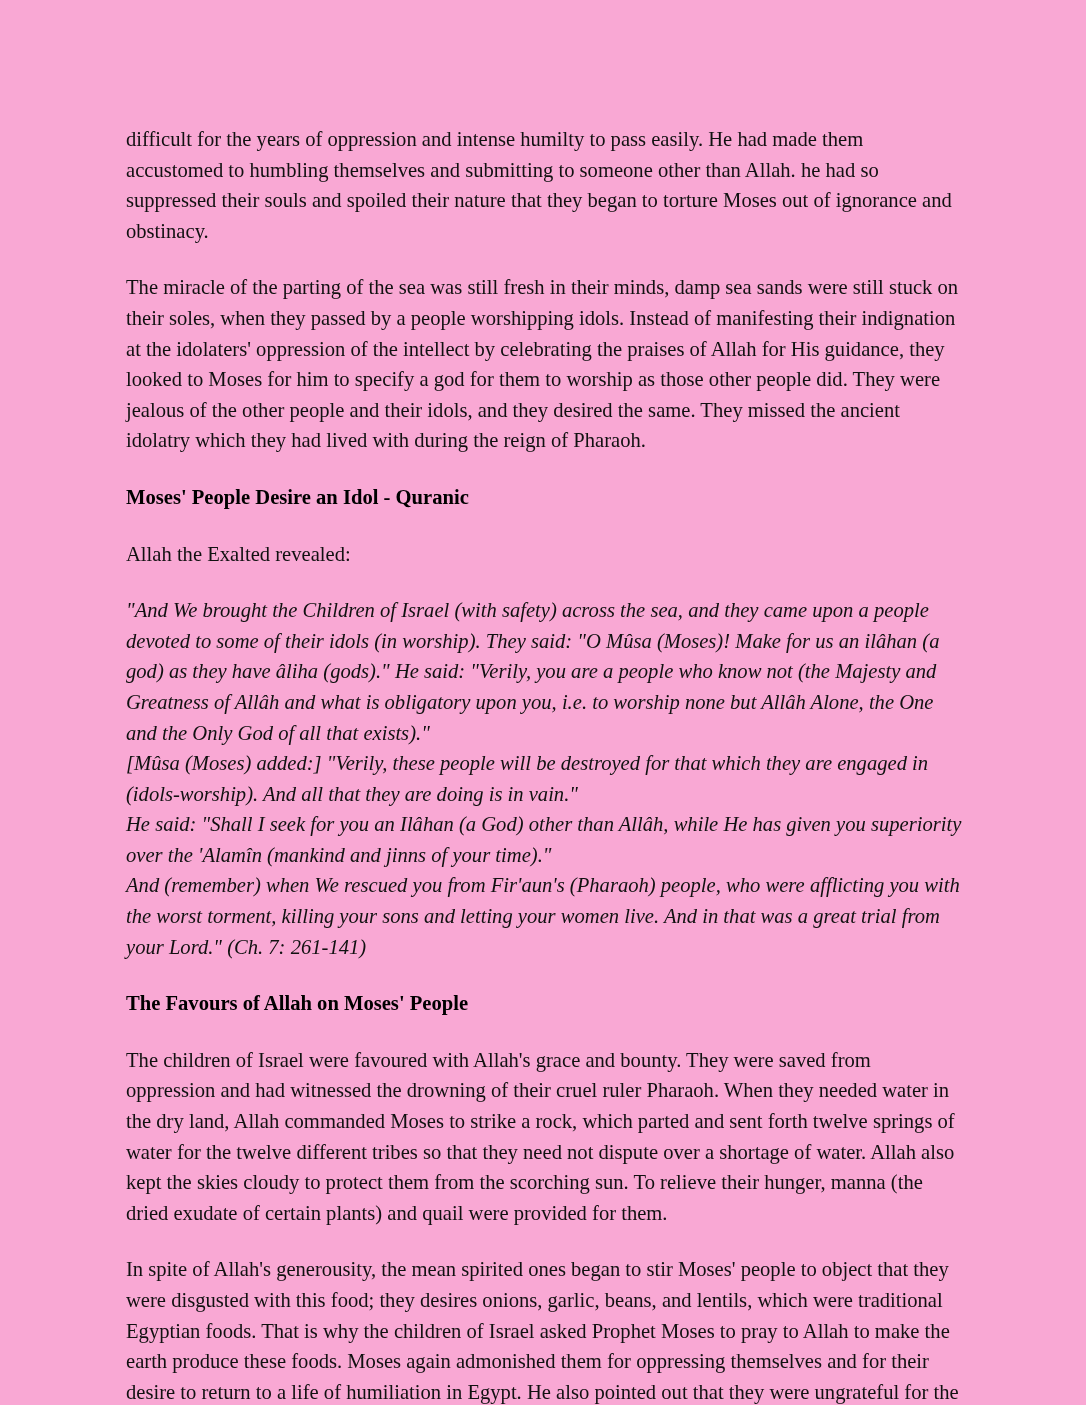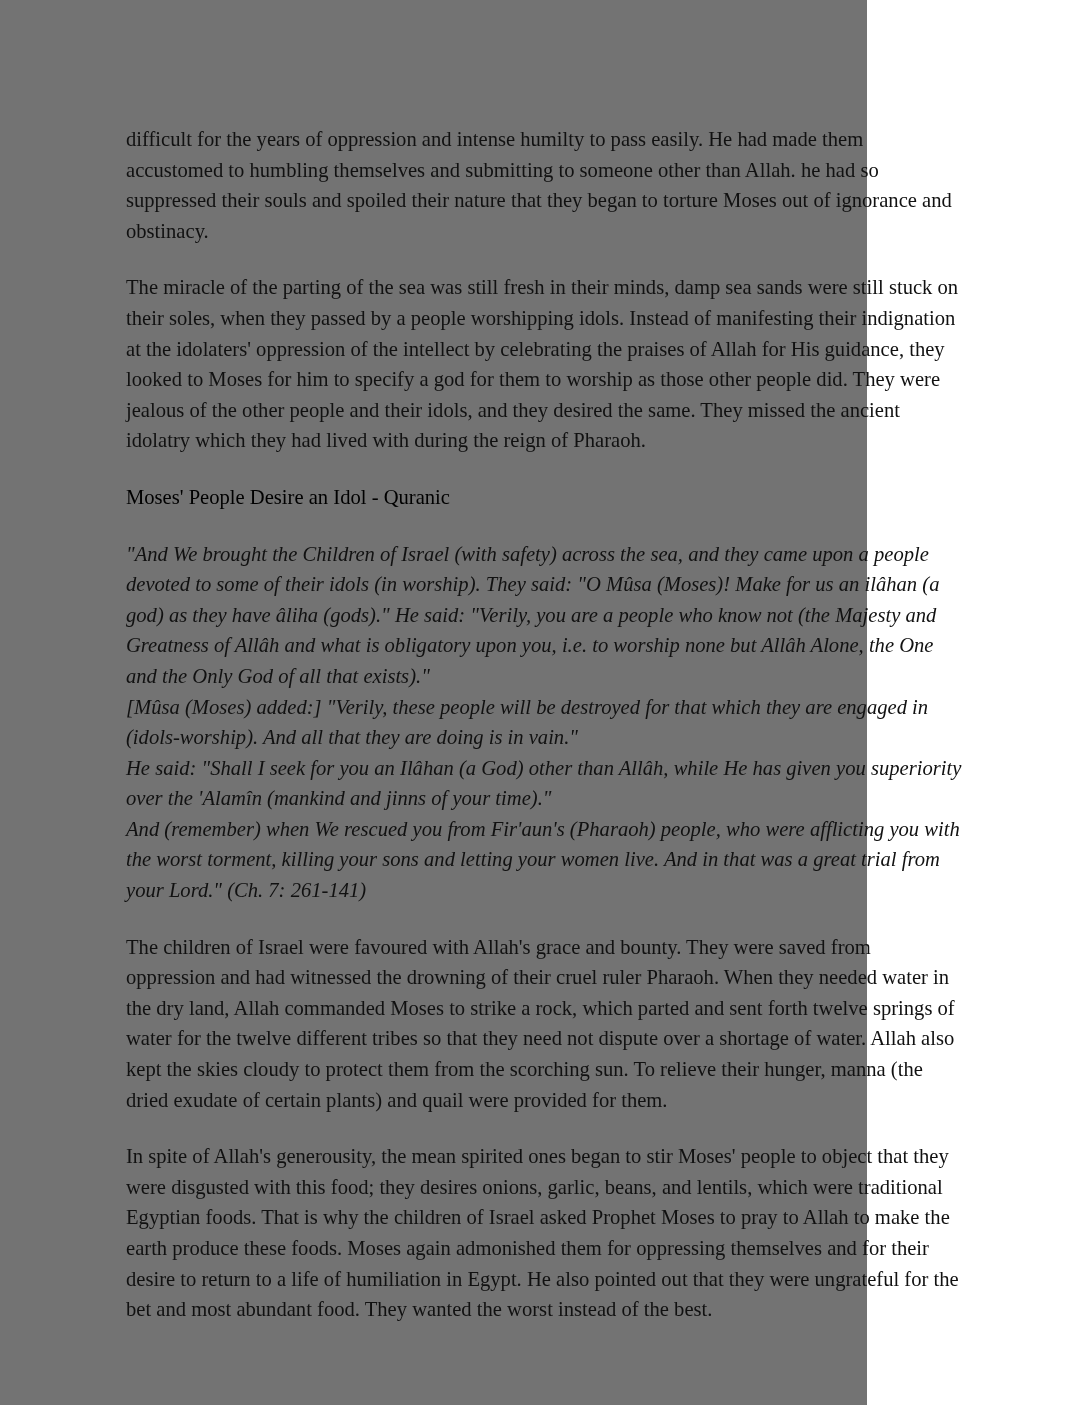--- a/index.html
+++ b/index.html
@@ -9,43 +9,43 @@
   }
   body {
     width: 1086px;
     height: 1405px;
     font-family: "Liberation Serif", "DejaVu Serif", serif;
     color: #111111;
     -webkit-font-smoothing: antialiased;
   }
   .page {
     position: relative;
-    width: 867px;
+    width: 1086px;
     height: 1405px;
-    background: #737373;
+    background: #f9a8d4;
     box-sizing: border-box;
   }
   .content {
     position: absolute;
     left: 126px;
     top: 124px;
     width: 836px;
   }
   p.body-para {
     margin: 0 0 26px 0;
     font-size: 20.6px;
     line-height: 30.6px;
     text-align: left;
     color: #111111;
   }
   h2.section-heading {
     margin: 0 0 26px 0;
     font-size: 20.6px;
     line-height: 30.6px;
-    font-weight: normal;
+    font-weight: bold;
     color: #000000;
   }
   .quote-block {
     margin: 0 0 26px 0;
     font-size: 20.6px;
     line-height: 30.6px;
     font-style: italic;
     color: #111111;
   }
   .quote-para {
@@ -58,27 +58,29 @@
 
 <div class="page">
   <div class="content">
 
     <p class="body-para">difficult for the years of oppression and intense humilty to pass easily. He had made them accustomed to humbling themselves and submitting to someone other than Allah. he had so suppressed their souls and spoiled their nature that they began to torture Moses out of ignorance and obstinacy.</p>
 
     <p class="body-para">The miracle of the parting of the sea was still fresh in their minds, damp sea sands were still stuck on their soles, when they passed by a people worshipping idols. Instead of manifesting their indignation at the idolaters' oppression of the intellect by celebrating the praises of Allah for His guidance, they looked to Moses for him to specify a god for them to worship as those other people did. They were jealous of the other people and their idols, and they desired the same. They missed the ancient idolatry which they had lived with during the reign of Pharaoh.</p>
 
     <h2 class="section-heading">Moses' People Desire an Idol - Quranic</h2>
 
+    <p class="body-para">Allah the Exalted revealed:</p>
 
     <div class="quote-block">
       <span class="quote-para">"And We brought the Children of Israel (with safety) across the sea, and they came upon a people devoted to some of their idols (in worship). They said: "O Mûsa (Moses)! Make for us an ilâhan (a god) as they have âliha (gods)." He said: "Verily, you are a people who know not (the Majesty and Greatness of Allâh and what is obligatory upon you, i.e. to worship none but Allâh Alone, the One and the Only God of all that exists)."</span>
       <span class="quote-para">[Mûsa (Moses) added:] "Verily, these people will be destroyed for that which they are engaged in (idols-worship). And all that they are doing is in vain."</span>
       <span class="quote-para">He said: "Shall I seek for you an Ilâhan (a God) other than Allâh, while He has given you superiority over the 'Alamîn (mankind and jinns of your time)."</span>
       <span class="quote-para">And (remember) when We rescued you from Fir'aun's (Pharaoh) people, who were afflicting you with the worst torment, killing your sons and letting your women live. And in that was a great trial from your Lord." (Ch. 7: 261-141)</span>
     </div>
 
+    <h2 class="section-heading">The Favours of Allah on Moses' People</h2>
 
     <p class="body-para">The children of Israel were favoured with Allah's grace and bounty. They were saved from oppression and had witnessed the drowning of their cruel ruler Pharaoh. When they needed water in the dry land, Allah commanded Moses to strike a rock, which parted and sent forth twelve springs of water for the twelve different tribes so that they need not dispute over a shortage of water. Allah also kept the skies cloudy to protect them from the scorching sun. To relieve their hunger, manna (the dried exudate of certain plants) and quail were provided for them.</p>
 
     <p class="body-para">In spite of Allah's generousity, the mean spirited ones began to stir Moses' people to object that they were disgusted with this food; they desires onions, garlic, beans, and lentils, which were traditional Egyptian foods. That is why the children of Israel asked Prophet Moses to pray to Allah to make the earth produce these foods. Moses again admonished them for oppressing themselves and for their desire to return to a life of humiliation in Egypt. He also pointed out that they were ungrateful for the bet and most abundant food. They wanted the worst instead of the best.</p>
 
   </div>
 </div>
 
 </body></html>

